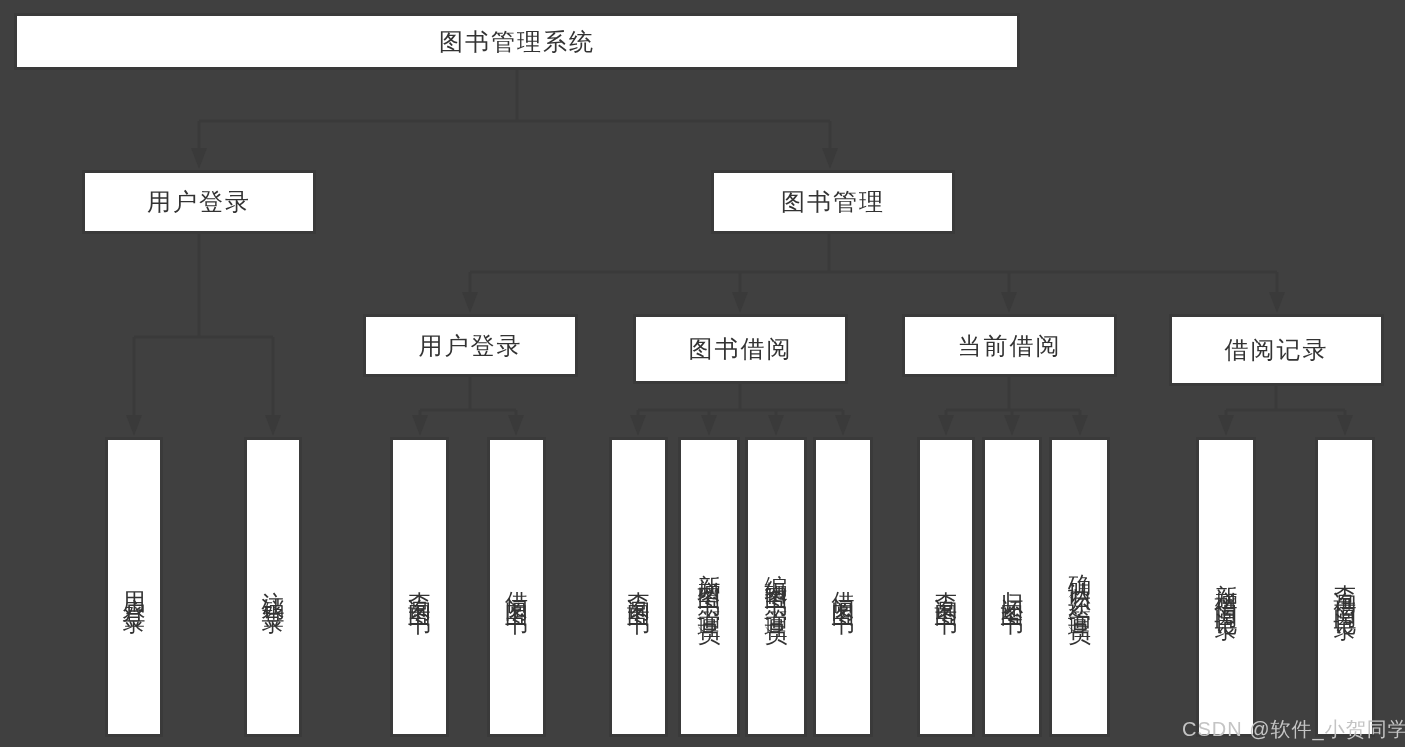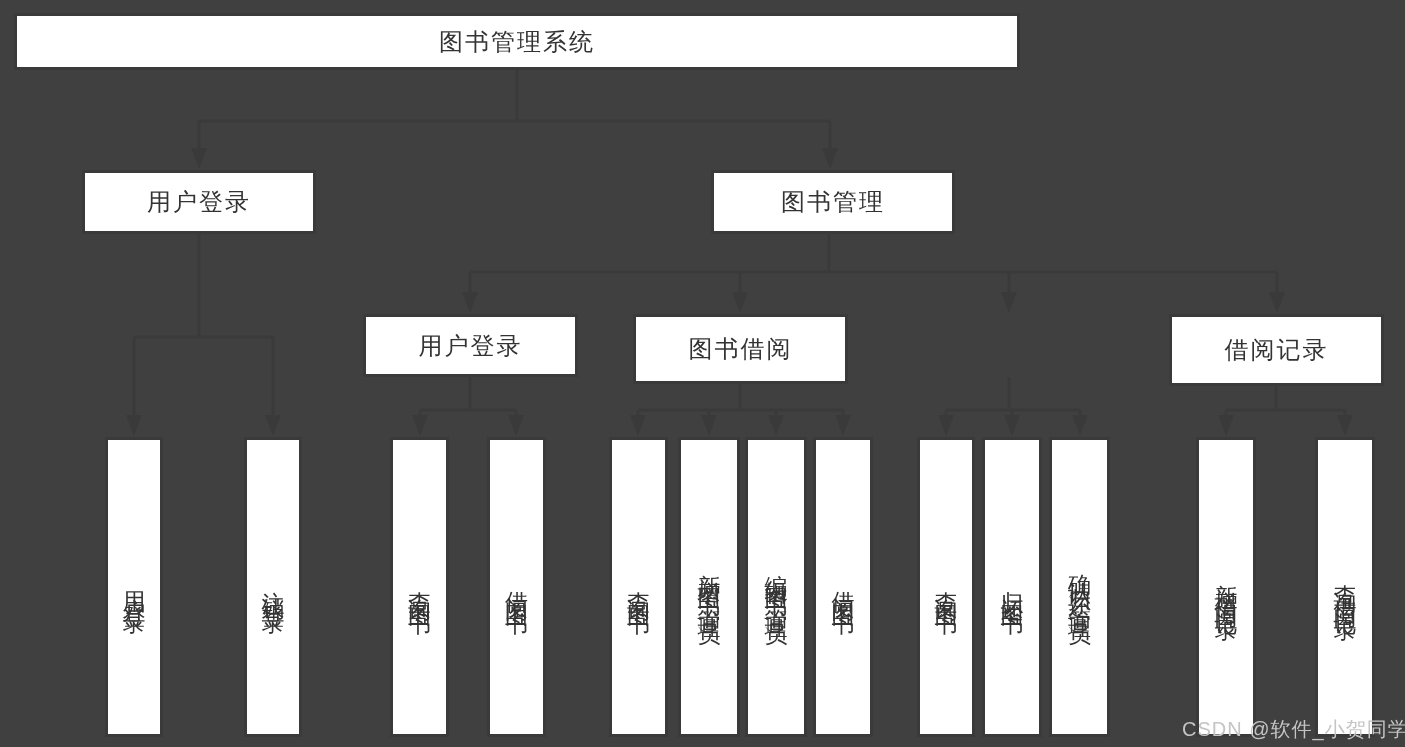--- a/index.html
+++ b/index.html
@@ -79,20 +79,23 @@
   <div class="box hbox" style="left:711px;top:170px;width:244px;height:64px;">
     <span>图书管理</span>
   </div>
 
   <div class="box hbox" style="left:363px;top:314px;width:215px;height:63px;">
     <span>用户登录</span>
   </div>
   <div class="box hbox" style="left:633px;top:314px;width:215px;height:70px;">
     <span>图书借阅</span>
   </div>
+  <div class="box hbox" style="left:902px;top:314px;width:215px;height:63px;">
+    <span>当前借阅</span>
+  </div>
   <div class="box hbox" style="left:1169px;top:314px;width:215px;height:72px;text-align:right;">
     <span>借阅记录</span>
   </div>
 
   <div class="box vbox" style="left:105px;top:437px;width:58px;height:300px;">
     <span>用户登录</span>
   </div>
   <div class="box vbox" style="left:244px;top:437px;width:58px;height:300px;">
     <span>注销登录</span>
   </div>

